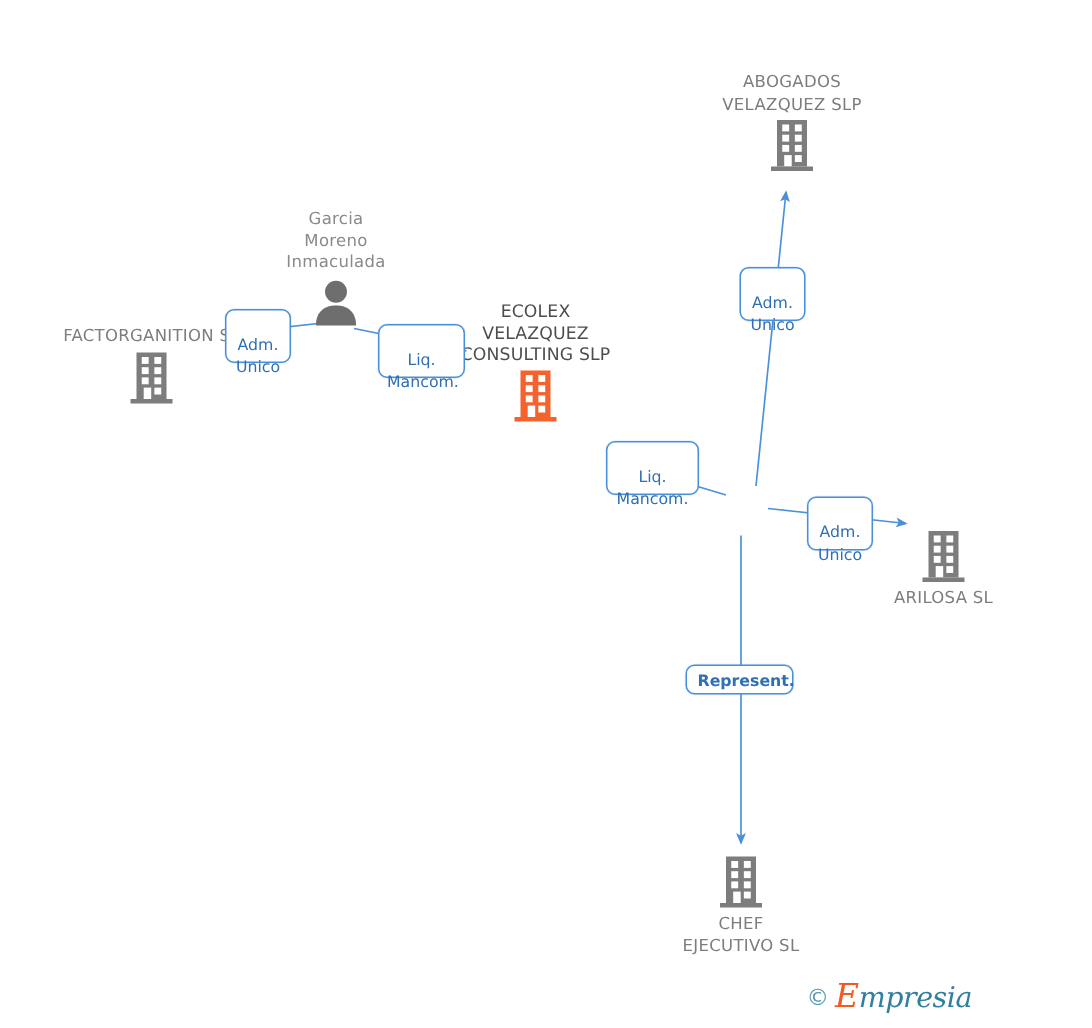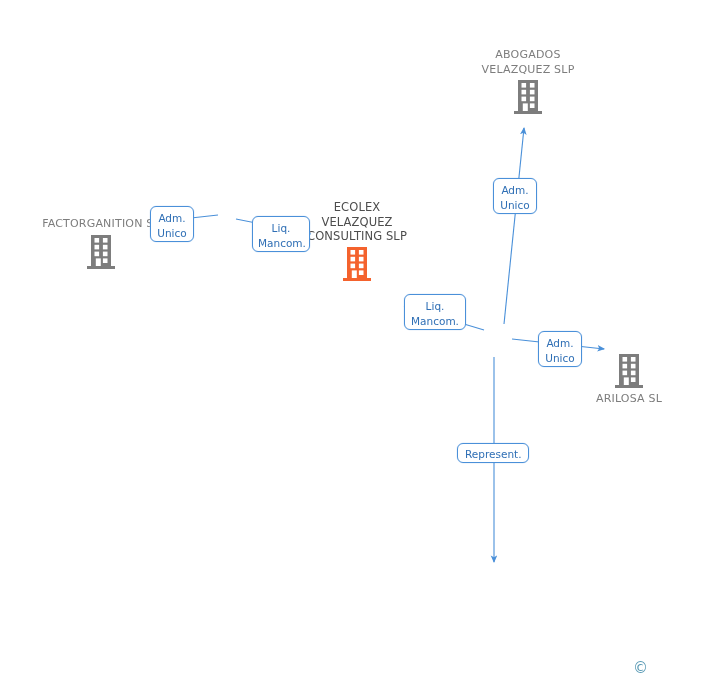--- a/index.html
+++ b/index.html
@@ -69,21 +69,21 @@
   .rel-badge {
     position: absolute;
     box-sizing: border-box;
     border: 1.3px solid #4a90d9;
     border-radius: 6px;
     background: #ffffff;
     color: #2f6fb5;
     font-size: 10.5px;
     line-height: 15px;
     text-align: center;
-    padding: 4px 5px 5px 5px;
+    padding: 16px 5px 5px 5px;
     white-space: pre-line;
     box-shadow: 0 0 0 0.5px rgba(74,144,217,0.15);
   }
   .rel-badge.one-line {
     padding: 3px 7px 4px 7px;
     line-height: 14px;
   }
 
   
   #watermark {
@@ -146,20 +146,29 @@
       <rect x="10.5" y="11.8" width="4.6" height="4.6" fill="#ffffff"></rect>
       <rect x="18.9" y="11.8" width="4.6" height="4.6" fill="#ffffff"></rect>
       <rect x="10.5" y="18.6" width="4.6" height="4.6" fill="#ffffff"></rect>
       <rect x="18.9" y="18.6" width="4.6" height="4.6" fill="#ffffff"></rect>
       <rect x="11.8" y="25.4" width="5" height="7.6" fill="#ffffff"></rect>
       <rect x="18.9" y="25.4" width="4.6" height="4.6" fill="#ffffff"></rect>
       <rect x="3" y="33" width="28" height="3" fill="#7d7d7d"></rect>
     </svg>
   </div>
 
+  <div class="node label-above" style="left:224px; top:139px;">
+    <div class="node-label person">Garcia
+Moreno
+Inmaculada</div>
+    <svg class="node-icon" viewBox="0 0 34 38" xmlns="http://www.w3.org/2000/svg">
+      <circle cx="17" cy="10.5" r="7.3" fill="#6e6e6e"></circle>
+      <path d="M3.6 33 C3.6 23.4 9.6 19.6 17 19.6 C24.4 19.6 30.4 23.4 30.4 33 Z" fill="#6e6e6e"></path>
+    </svg>
+  </div>
 
   <div class="node" style="left:101px; top:217px;">
     <div class="node-label company">FACTORGANITION SL</div>
     <svg class="node-icon" viewBox="0 0 34 38" xmlns="http://www.w3.org/2000/svg">
       <rect x="7" y="2" width="20" height="31" fill="#7d7d7d"></rect>
       <rect x="10.5" y="5" width="4.6" height="4.6" fill="#ffffff"></rect>
       <rect x="18.9" y="5" width="4.6" height="4.6" fill="#ffffff"></rect>
       <rect x="10.5" y="11.8" width="4.6" height="4.6" fill="#ffffff"></rect>
       <rect x="18.9" y="11.8" width="4.6" height="4.6" fill="#ffffff"></rect>
       <rect x="10.5" y="18.6" width="4.6" height="4.6" fill="#ffffff"></rect>
@@ -198,35 +207,52 @@
       <rect x="18.9" y="11.8" width="4.6" height="4.6" fill="#ffffff"></rect>
       <rect x="10.5" y="18.6" width="4.6" height="4.6" fill="#ffffff"></rect>
       <rect x="18.9" y="18.6" width="4.6" height="4.6" fill="#ffffff"></rect>
       <rect x="11.8" y="25.4" width="5" height="7.6" fill="#ffffff"></rect>
       <rect x="18.9" y="25.4" width="4.6" height="4.6" fill="#ffffff"></rect>
       <rect x="3" y="33" width="28" height="3" fill="#7d7d7d"></rect>
     </svg>
     <div class="node-label company">ARILOSA SL</div>
   </div>
 
+  <div class="node label-below" style="left:494px; top:568px;">
+    <svg class="node-icon" viewBox="0 0 34 38" xmlns="http://www.w3.org/2000/svg">
+      <rect x="7" y="2" width="20" height="31" fill="#7d7d7d"></rect>
+      <rect x="10.5" y="5" width="4.6" height="4.6" fill="#ffffff"></rect>
+      <rect x="18.9" y="5" width="4.6" height="4.6" fill="#ffffff"></rect>
+      <rect x="10.5" y="11.8" width="4.6" height="4.6" fill="#ffffff"></rect>
+      <rect x="18.9" y="11.8" width="4.6" height="4.6" fill="#ffffff"></rect>
+      <rect x="10.5" y="18.6" width="4.6" height="4.6" fill="#ffffff"></rect>
+      <rect x="18.9" y="18.6" width="4.6" height="4.6" fill="#ffffff"></rect>
+      <rect x="11.8" y="25.4" width="5" height="7.6" fill="#ffffff"></rect>
+      <rect x="18.9" y="25.4" width="4.6" height="4.6" fill="#ffffff"></rect>
+      <rect x="3" y="33" width="28" height="3" fill="#7d7d7d"></rect>
+    </svg>
+    <div class="node-label company">CHEF
+EJECUTIVO SL</div>
+  </div>
 
   <div class="rel-badge" style="left:150px; top:206px; width:44px; height:36px;">Adm.
 Unico</div>
 
   <div class="rel-badge" style="left:252px; top:216px; width:58px; height:36px;">Liq.
 Mancom.</div>
 
   <div class="rel-badge" style="left:493px; top:178px; width:44px; height:36px;">Adm.
 Unico</div>
 
   <div class="rel-badge" style="left:404px; top:294px; width:62px; height:36px;">Liq.
 Mancom.</div>
 
   <div class="rel-badge" style="left:538px; top:331px; width:44px; height:36px;">Adm.
 Unico</div>
 
-  <div class="rel-badge one-line" style="left:457px; top:443px; width:72px; height:20px;">Represent.</div>
+  <div class="rel-badge one-line" style="left:457px; top:443px; width:72px; height:20px;font-weight:bold;">Represent.</div>
 
   <div id="watermark">
     <span class="c-mark">©</span>
+    <span class="wm-text"><span class="wm-e">E</span><span>mpresia</span></span>
   </div>
 
 </div>
 
 </body></html>

